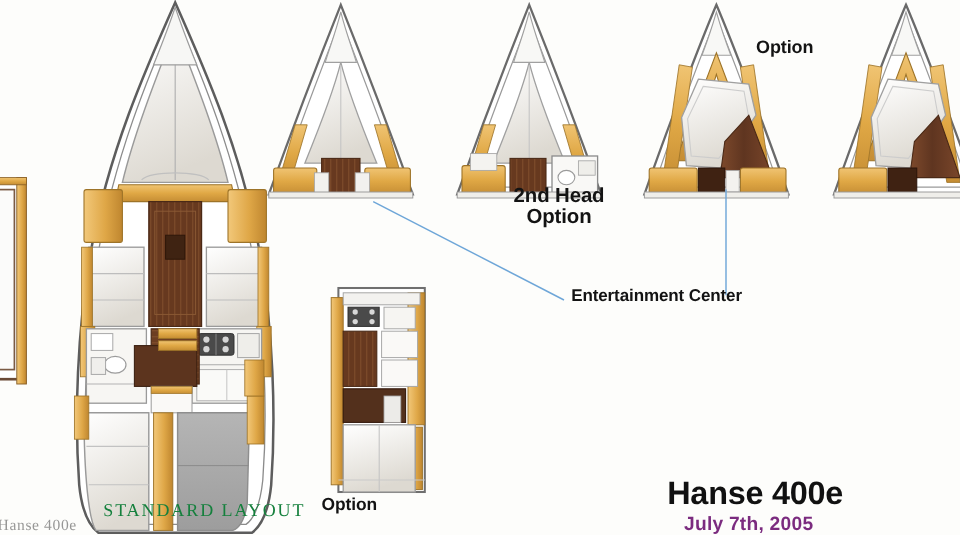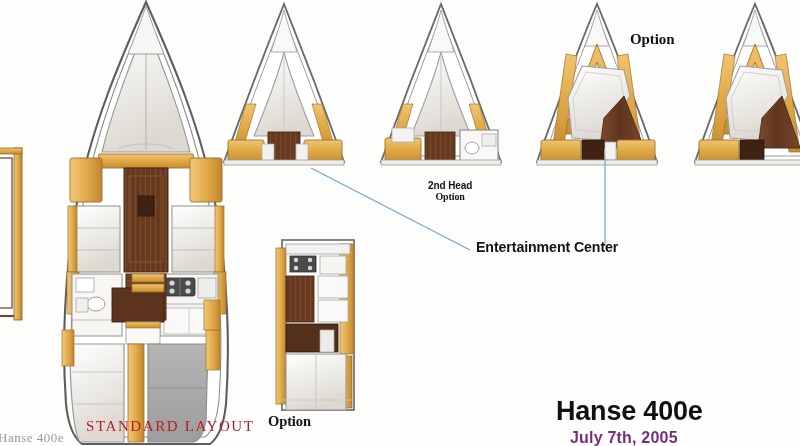--- a/index.html
+++ b/index.html
@@ -17,32 +17,32 @@
   .anno{
     position:absolute;
     color:#131313;
     font-family:"Liberation Sans", sans-serif;
     font-weight:700;
     line-height:1.06;
     text-align:center;
     white-space:nowrap;
     letter-spacing:-0.1px;
   }
-  .anno .l2{display:block;font-family:Liberation Serif, serif;}
-  #anno-2nd-head{left:428px;top:181px;font-size:10px;}
+  .anno .l2{display:block;}
+  #anno-2nd-head{left:428px;top:154px;font-size:17px;}
   #anno-diagonal{left:630px;top:32px;font-size:15px;}
   #anno-entertain{left:476px;top:240px;font-size:14.2px;text-align:center;font-weight:600;}
   #anno-entertain .l2{letter-spacing:-0.3px;}
   #anno-aft-cabin{left:268px;top:414px;font-size:14.5px;text-align:left;}
 
   .serif-label{
     position:absolute;
     font-family:"Liberation Serif", serif;
     font-weight:400;
-    color:#b91c1c;
+    color:#15803d;
     letter-spacing:1.6px;
     text-align:center;
     line-height:1.08;
     font-size:15px;
     white-space:nowrap;
   }
   #label-standard{left:86px;top:418px;}
 
   #title-block{position:absolute;left:556px;top:398px;text-align:left;}
   #title-main{

